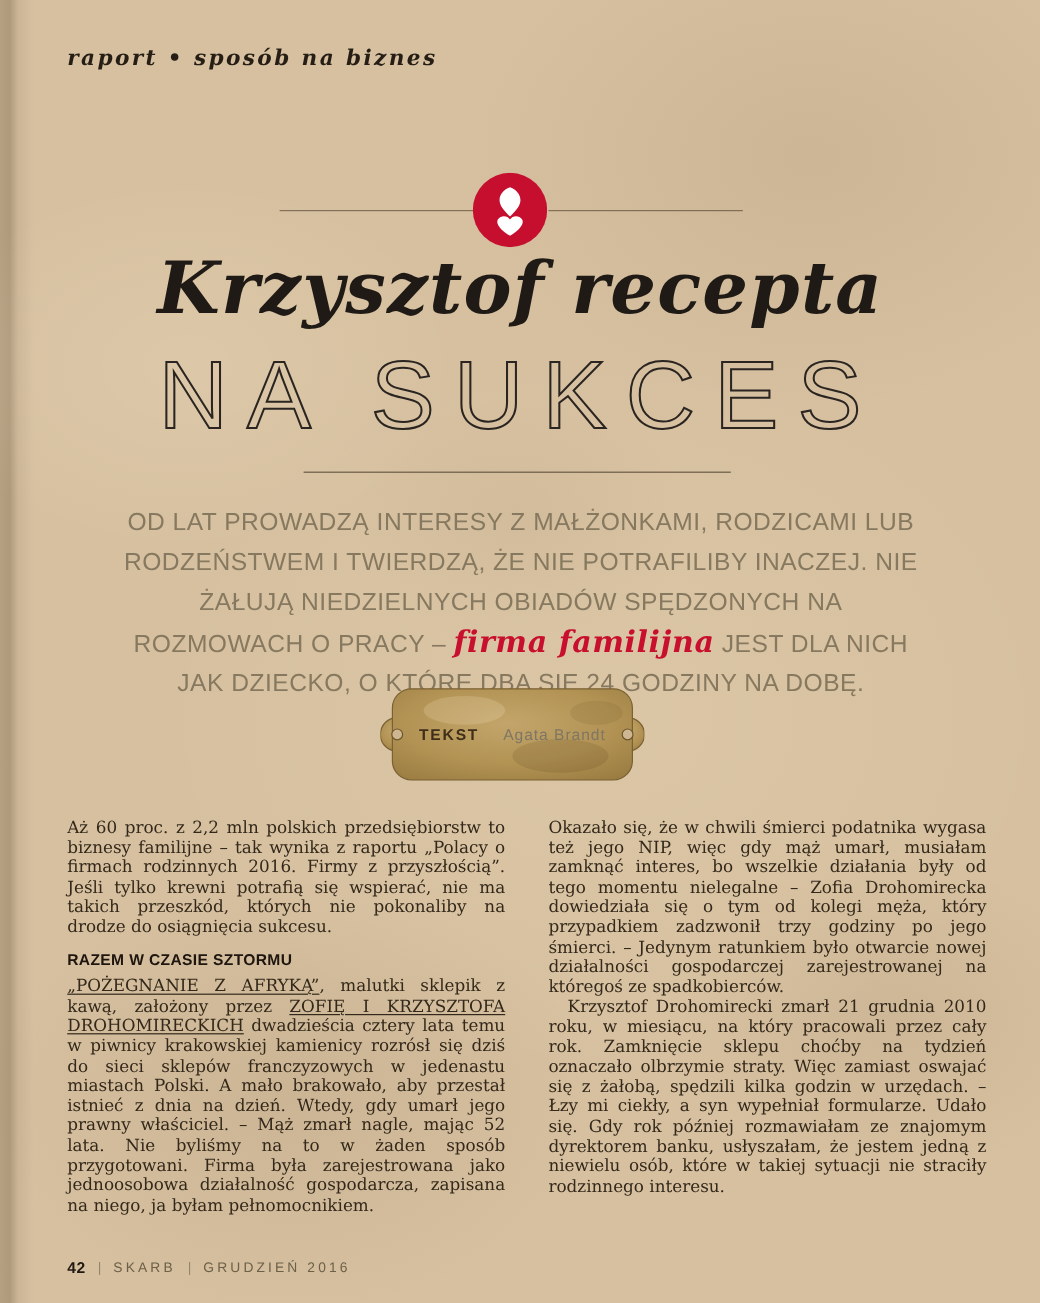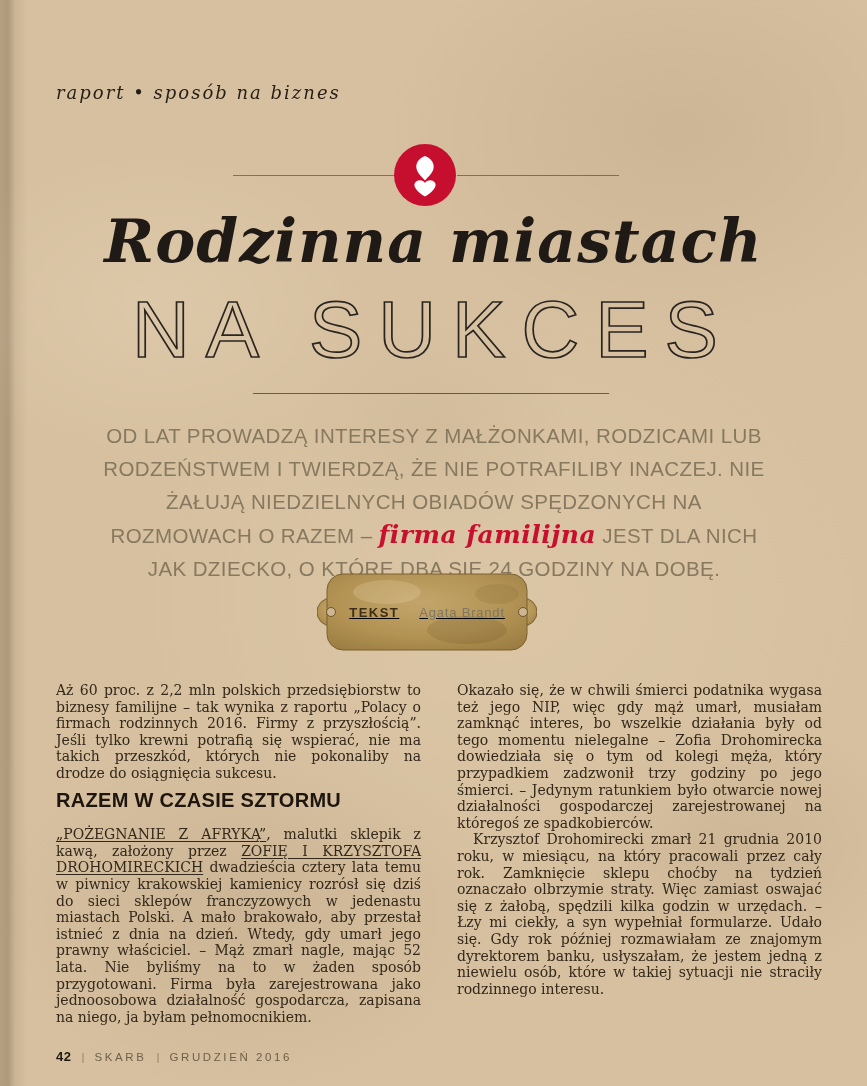--- a/index.html
+++ b/index.html
@@ -15,22 +15,22 @@
       radial-gradient(ellipse 420px 300px at 78% 12%, rgba(118,88,52,0.10), transparent 70%),
       radial-gradient(ellipse 520px 420px at 58% 55%, rgba(255,238,205,0.12), transparent 72%),
       radial-gradient(ellipse 360px 260px at 28% 84%, rgba(110,80,48,0.10), transparent 70%),
       radial-gradient(ellipse 260px 190px at 86% 78%, rgba(112,84,52,0.09), transparent 70%),
       radial-gradient(ellipse 200px 150px at 50% 40%, rgba(120,92,58,0.07), transparent 70%),
       linear-gradient(90deg, rgba(66,45,22,0.22) 0px, rgba(66,45,22,0.26) 8px, rgba(66,45,22,0.08) 15px, rgba(66,45,22,0.0) 28px),
       #d6c0a0;
   }
   .kicker {
     position:absolute; left:56px; top:38px;
-    font-family:"DejaVu Serif", serif; font-style:italic; font-weight:normal;
-    font-size:18px; letter-spacing:2px; color:#261e15;margin-top:44px;
+    font-family:"DejaVu Serif", serif; font-style:italic; font-weight:bold;
+    font-size:18px; letter-spacing:2px; color:#261e15;
   }
   .divider-line { position:absolute; top:175px; height:1px; width:162px; background:rgba(62,48,30,0.55); }
   .divider-line.l { left:233px; }
   .divider-line.r { left:457px; }
   .ornament { position:absolute; left:394px; top:144px; width:62px; height:62px; }
   .title-script {
     position:absolute; top:206px; left:0; width:867px; text-align:center;
     font-family:"DejaVu Serif", serif; font-style:italic; font-weight:700;
     font-size:60px; color:#1f1a15; letter-spacing:1px;
   }
@@ -42,32 +42,32 @@
     color:#87795f; letter-spacing:0.4px;
   }
   .lead .hl {
     font-family:"DejaVu Serif", serif; font-style:italic; font-weight:700;
     font-size:25px; color:#c8102e; letter-spacing:0.5px;
   }
   .plaque { position:absolute; left:317px; top:572px; width:220px; height:80px; }
   .plaque-text {
     position:absolute; left:317px; top:572px; width:220px; height:80px;
     display:flex; align-items:center; justify-content:center; gap:20px;
-    font-family:"Liberation Sans", sans-serif; font-size:13px;text-decoration:underline;
+    font-family:"Liberation Sans", sans-serif; font-size:13px;
   }
   .plaque-label { font-weight:bold; color:#3f2e18; letter-spacing:1.5px; }
   .plaque-author { color:#7f7663; letter-spacing:0.8px; }
   .columns { position:absolute; left:56px; top:682px; width:766px; display:flex; gap:36px;justify-content:space-between; }
   .col {
     width:365px; font-family:"DejaVu Serif", serif;
     font-size:14px; line-height:16.6px; text-align:justify; color:#33281a;
   }
   .subhead {
     font-family:"Liberation Sans", sans-serif; font-weight:bold;
-    font-size:20px; letter-spacing:0.3px; color:#1d150e; margin:10px 0 18px;
+    font-size:13px; letter-spacing:0.3px; color:#1d150e; margin:10px 0 6px;
   }
   .indent { text-indent:16px; }
   .u { text-decoration:underline; text-underline-offset:2px; text-decoration-thickness:1px; }
   .arrow { color:#cf2b56; font-family:"DejaVu Sans", sans-serif; font-size:14px; }
   .footer {
     position:absolute; left:56px; top:1049px;
     font-family:"Liberation Sans", sans-serif; font-size:11.5px; color:#6d6049;
     letter-spacing:2.6px; display:flex; align-items:center; gap:10px;
   }
   .footer .num { font-weight:bold; color:#1f1811; font-size:13px; letter-spacing:0.5px; }
@@ -84,29 +84,29 @@
   <div class="divider-line r"></div>
 
   <div class="ornament">
     <svg width="62" height="62" viewBox="0 0 62 62">
       <circle cx="31" cy="31" r="31" fill="#c60f2f"></circle>
       <path fill="#ffffff" d="M31 12 C37.5 14.5 40.5 19.5 39.5 24.5 C38.6 29.2 34.5 32.5 31 36.5 C27.5 32.5 23.4 29.2 22.5 24.5 C21.5 19.5 24.5 14.5 31 12 Z"></path>
       <path fill="#ffffff" d="M31 39 C33 35.5 38.5 35.2 41 38.7 C43.5 42.6 38 48.5 31 52.5 C24 48.5 18.5 42.6 21 38.7 C23.5 35.2 29 35.5 31 39 Z"></path>
     </svg>
   </div>
 
-  <div class="title-script">Rodzinna miastach</div>
+  <div class="title-script">Krzysztof recepta</div>
 
   <svg class="title-caps-svg" width="867" height="96">
     <text x="433" y="74" text-anchor="middle" font-family="Liberation Sans, DejaVu Sans, sans-serif" font-size="80" letter-spacing="16" fill="none" stroke="#2a2520" stroke-width="1.7">NA SUKCES</text>
   </svg>
 
   <div class="hero-rule"></div>
 
-  <div class="lead"><span>OD LAT PROWADZĄ INTERESY Z MAŁŻONKAMI, RODZICAMI LUB RODZEŃSTWEM I TWIERDZĄ, ŻE NIE POTRAFILIBY INACZEJ. NIE ŻAŁUJĄ NIEDZIELNYCH OBIADÓW SPĘDZONYCH NA ROZMOWACH O RAZEM – </span><span class="hl">firma familijna</span><span> JEST DLA NICH JAK DZIECKO, O KTÓRE DBA SIĘ 24 GODZINY NA DOBĘ.</span></div>
+  <div class="lead"><span>OD LAT PROWADZĄ INTERESY Z MAŁŻONKAMI, RODZICAMI LUB RODZEŃSTWEM I TWIERDZĄ, ŻE NIE POTRAFILIBY INACZEJ. NIE ŻAŁUJĄ NIEDZIELNYCH OBIADÓW SPĘDZONYCH NA ROZMOWACH O PRACY – </span><span class="hl">firma familijna</span><span> JEST DLA NICH JAK DZIECKO, O KTÓRE DBA SIĘ 24 GODZINY NA DOBĘ.</span></div>
 
   <div class="plaque">
     <svg width="220" height="80" viewBox="0 0 220 80">
       <defs>
         <radialGradient id="gold" cx="48%" cy="38%" r="80%">
           <stop offset="0%" stop-color="#c3a56b"></stop>
           <stop offset="55%" stop-color="#b29354"></stop>
           <stop offset="100%" stop-color="#97793f"></stop>
         </radialGradient>
       </defs>

